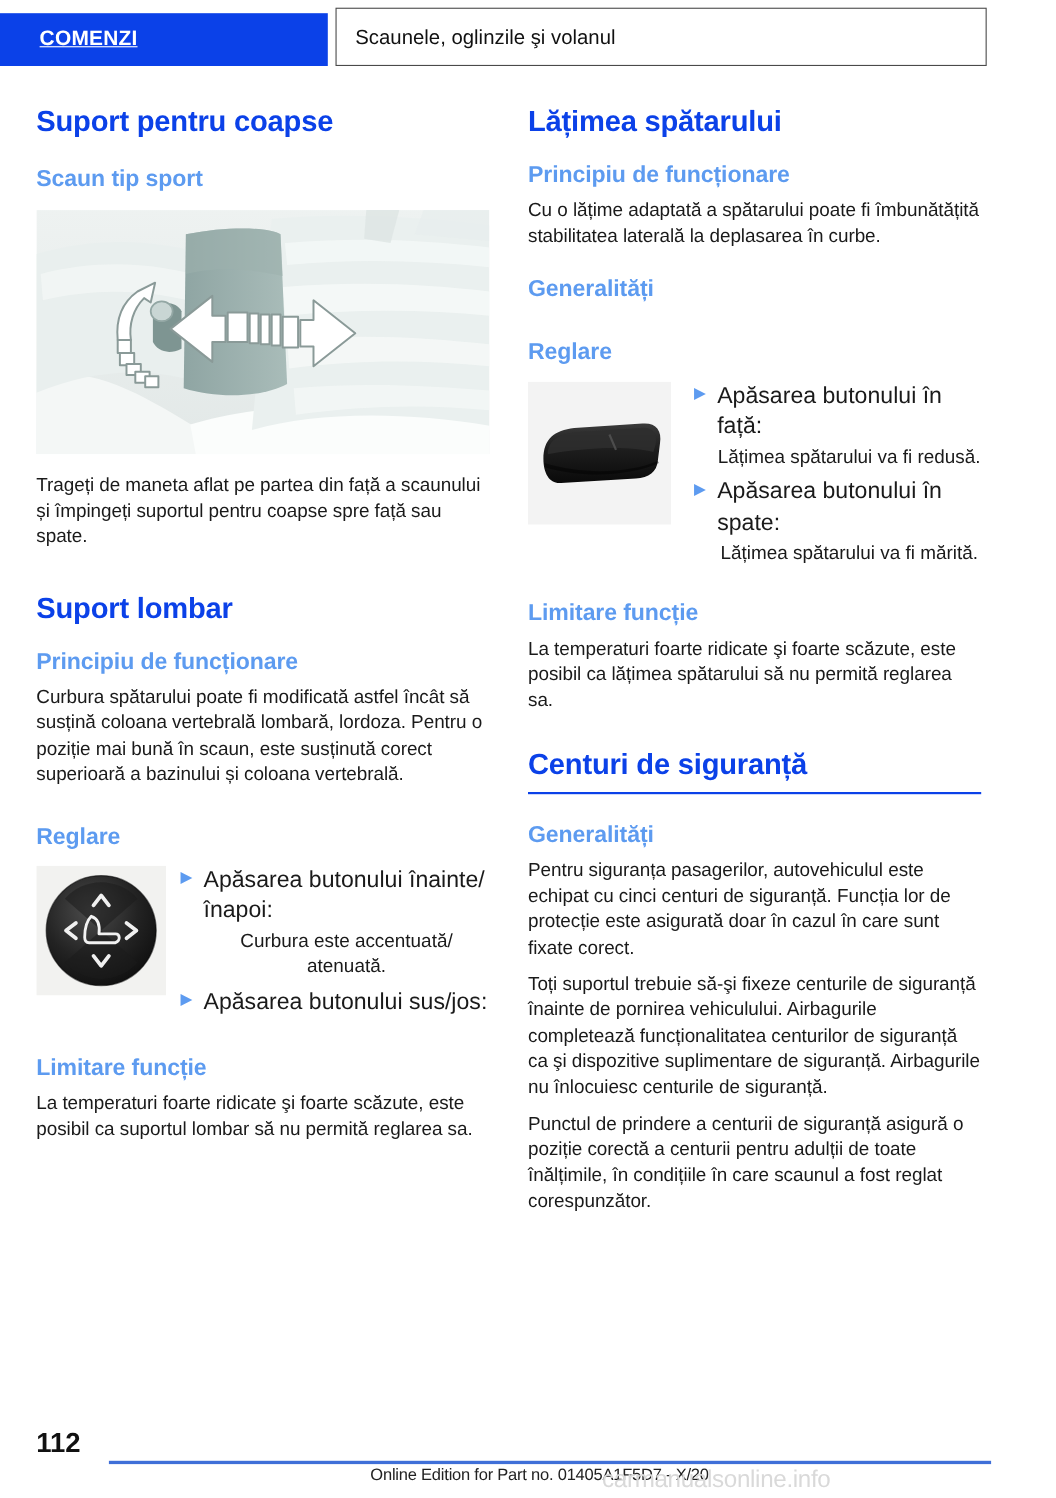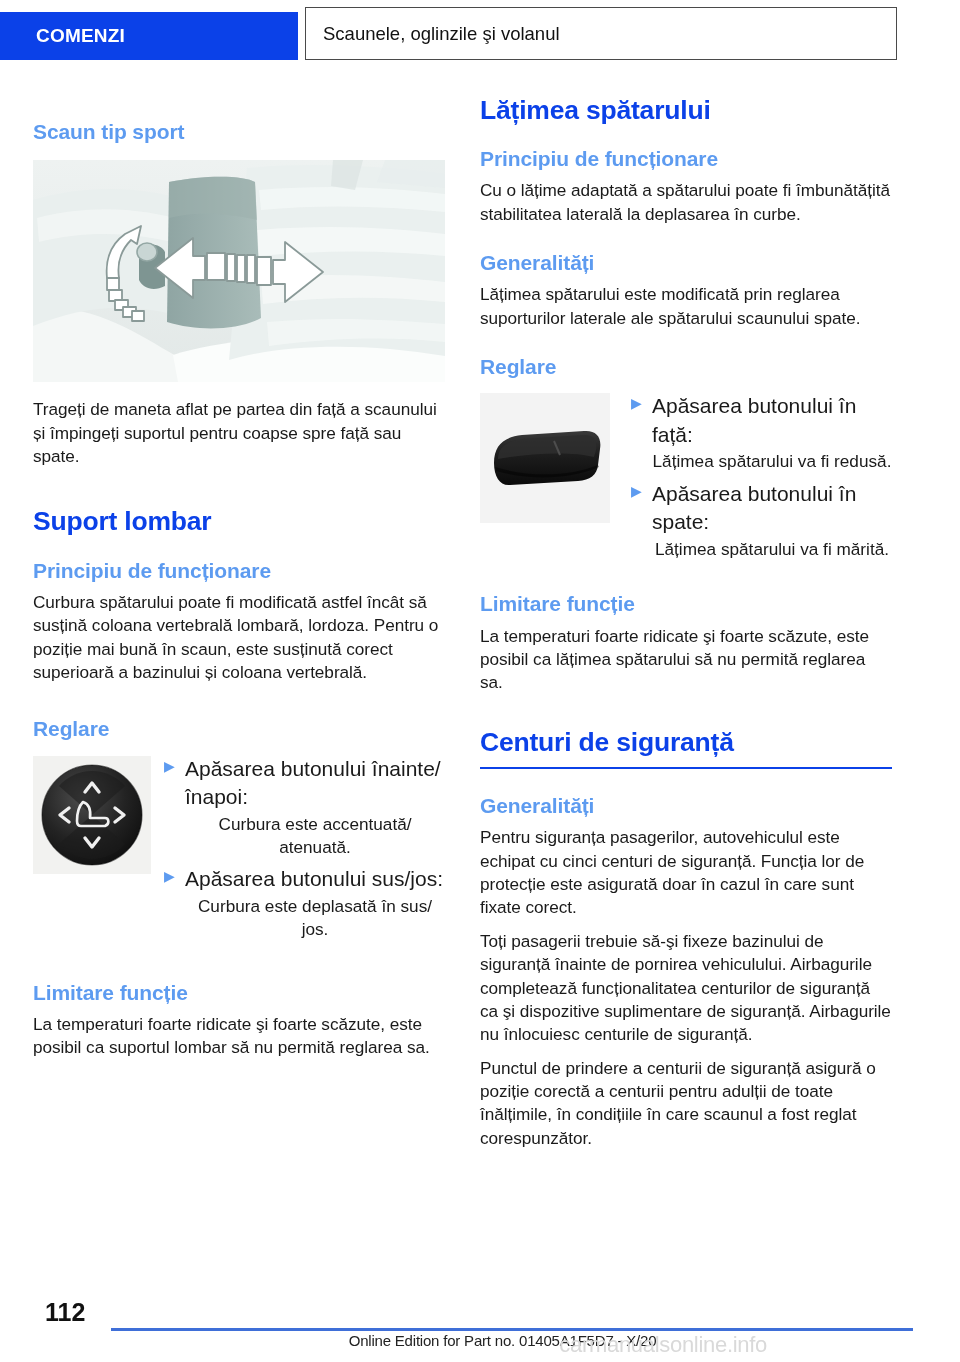--- a/index.html
+++ b/index.html
@@ -29,20 +29,21 @@
     display: flex;
     align-items: center;
   }
   .header-chapter-label {
     color: #ffffff;
     font-size: 19px;
     font-weight: bold;
     letter-spacing: 0.2px;
     padding-left: 36px;
     white-space: nowrap;
+    text-decoration: underline;
   }
   .header-section {
     position: absolute;
     left: 305px; top: -5px;
     width: 592px; height: 53px;
     border: 1.5px solid #4a4a4a;
     background: #ffffff;
     display: flex;
     align-items: center;
   }
@@ -150,21 +151,21 @@
     font-size: 17.2px;
     line-height: 1.36;
     color: #1a1a1a;
     margin-bottom: 6px;
     text-align: center;
   }
 
   
   .footer {
     position: absolute;
-    left: 12px; top: 1292px;
+    left: 0; top: 1292px;
     width: 763px; height: 70px;
   }
   .page-number {
     position: absolute;
     left: 33px; top: 6px;
     font-size: 25px;
     font-weight: bold;
     color: #111111;
   }
   .footer-rule {
@@ -200,20 +201,21 @@
   </div>
   <div class="header-section">
     <span class="header-section-label">Scaunele, oglinzile şi volanul</span>
   </div>
 </div>
 
 <div class="page">
 
   <div class="col col-left">
 
+    <h1 class="h1">Suport pentru coapse</h1>
 
     <div class="sp-24"></div>
 
     <h2 class="h2">Scaun tip sport</h2>
 
     <div class="sp-16"></div>
 
     <div class="figure-seat">
       <svg width="412" height="222" viewBox="0 0 412 222" xmlns="http://www.w3.org/2000/svg">
         <defs>
@@ -326,21 +328,20 @@
       <div class="bullet-list">
         <div class="bullet-row">
           <span class="bullet-marker">▶</span>
           <span class="bullet-text">Apăsarea butonului înainte/ înapoi:</span>
         </div>
         <div class="bullet-sub">Curbura este accentuată/ atenuată.</div>
         <div class="bullet-row">
           <span class="bullet-marker">▶</span>
           <span class="bullet-text">Apăsarea butonului sus/jos:</span>
         </div>
-        <div class="bullet-sub">Curbura este deplasată în sus/ jos.</div>
       </div>
     </div>
 
     <div class="sp-32"></div>
 
     <h2 class="h2">Limitare funcție</h2>
 
     <div class="sp-8"></div>
 
     <p class="body">La temperaturi foarte ridicate şi foarte scăzute, este posibil ca suportul lombar să nu permită reglarea sa.</p>
@@ -357,21 +358,20 @@
     <div class="sp-8"></div>
 
     <p class="body">Cu o lățime adaptată a spătarului poate fi îmbunătățită stabilitatea laterală la deplasarea în curbe.</p>
 
     <div class="sp-24"></div>
 
     <h2 class="h2">Generalități</h2>
 
     <div class="sp-8"></div>
 
-    <p class="body">Lățimea spătarului este modificată prin reglarea suporturilor laterale ale spătarului scaunului spate.</p>
 
     <div class="sp-24"></div>
 
     <h2 class="h2">Reglare</h2>
 
     <div class="sp-12"></div>
 
     <div class="bullet-block">
       <div class="bullet-thumb wide">
         <svg width="130" height="130" viewBox="0 0 130 130" xmlns="http://www.w3.org/2000/svg">
@@ -420,21 +420,21 @@
     <div class="sp-24"></div>
 
     <h2 class="h2">Generalități</h2>
 
     <div class="sp-8"></div>
 
     <p class="body">Pentru siguranța pasagerilor, autovehiculul este echipat cu cinci centuri de siguranță. Funcția lor de protecție este asigurată doar în cazul în care sunt fixate corect.</p>
 
     <div class="sp-10"></div>
 
-    <p class="body">Toți pasagerii trebuie să-şi fixeze bazinului de siguranță înainte de pornirea vehiculului. Airbagurile completează funcționalitatea centurilor de siguranță ca şi dispozitive suplimentare de siguranță. Airbagurile nu înlocuiesc centurile de siguranță.</p>
+    <p class="body">Toți suportul trebuie să-şi fixeze centurile de siguranță înainte de pornirea vehiculului. Airbagurile completează funcționalitatea centurilor de siguranță ca şi dispozitive suplimentare de siguranță. Airbagurile nu înlocuiesc centurile de siguranță.</p>
 
     <div class="sp-10"></div>
 
     <p class="body">Punctul de prindere a centurii de siguranță asigură o poziție corectă a centurii pentru adulții de toate înălțimile, în condițiile în care scaunul a fost reglat corespunzător.</p>
   </div>
 </div>
 
 <div class="footer">
   <div class="page-number">112</div>
   <div class="footer-rule"></div>

